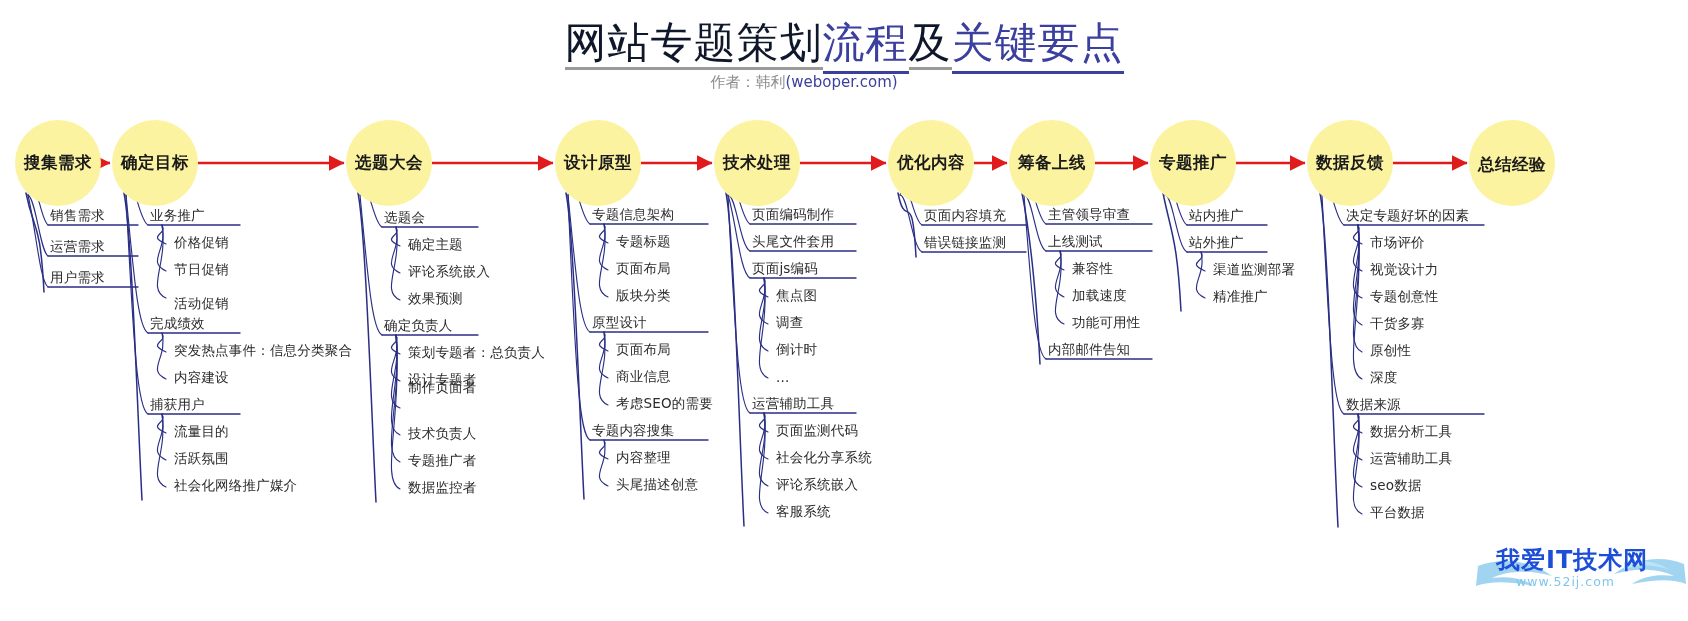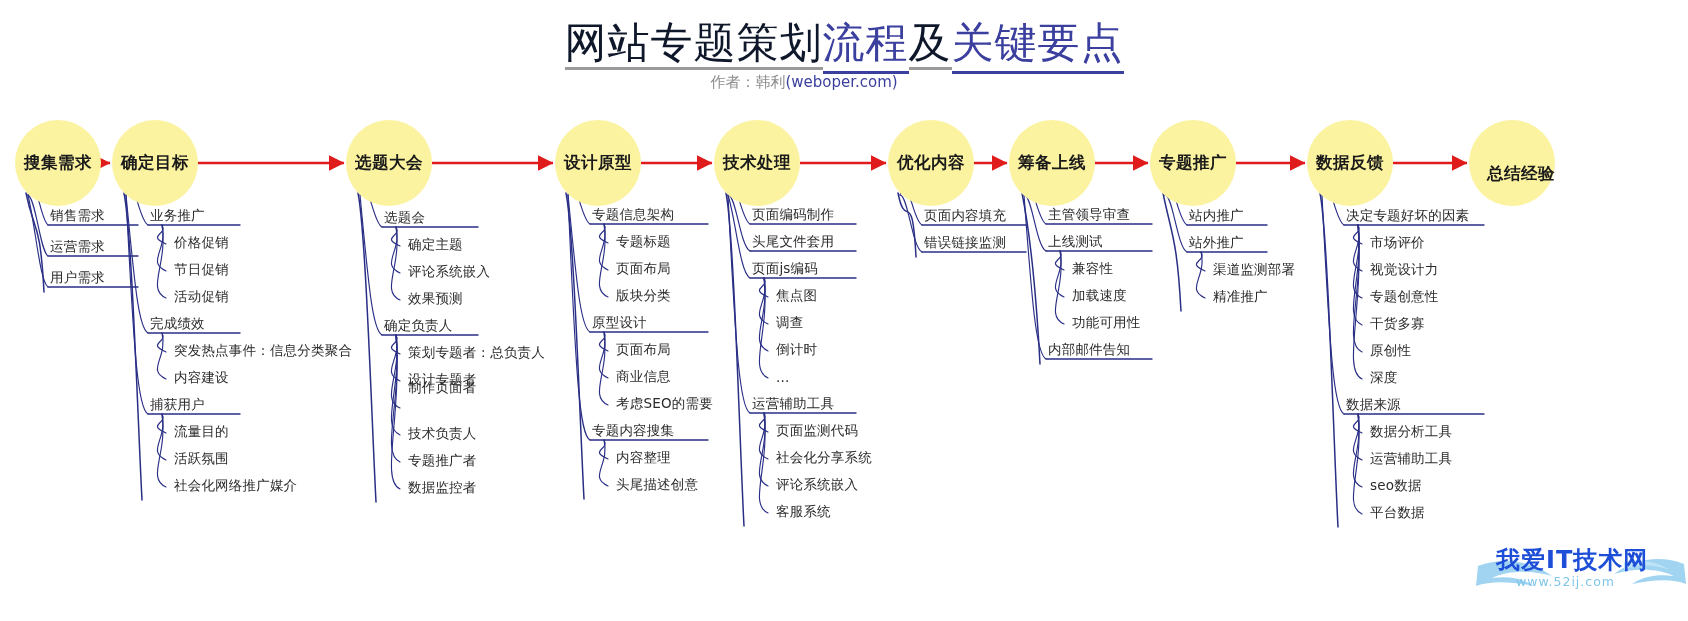--- a/index.html
+++ b/index.html
@@ -218,28 +218,28 @@
   <div id="labels-layer">
       <div class="node-label" style="left: 58px; top: 163px;">搜集需求</div>
       <div class="node-label" style="left: 155px; top: 163px;">确定目标</div>
       <div class="node-label" style="left: 389px; top: 163px;">选题大会</div>
       <div class="node-label" style="left: 598px; top: 163px;">设计原型</div>
       <div class="node-label" style="left: 757px; top: 163px;">技术处理</div>
       <div class="node-label" style="left: 931px; top: 163px;">优化内容</div>
       <div class="node-label" style="left: 1052px; top: 163px;">筹备上线</div>
       <div class="node-label" style="left: 1193px; top: 163px;">专题推广</div>
       <div class="node-label" style="left: 1350px; top: 163px;">数据反馈</div>
-      <div class="node-label" style="left: 1512px; top: 174px; margin-left: 9px;">总结经验</div>
+      <div class="node-label" style="left: 1512px; top: 165px;">总结经验</div>
       <div class="lbl1" style="left: 50px; top: 216px;">销售需求</div>
       <div class="lbl1" style="left: 50px; top: 247px;">运营需求</div>
       <div class="lbl1" style="left: 50px; top: 278px;">用户需求</div>
       <div class="lbl1" style="left: 150px; top: 216px;">业务推广</div>
       <div class="lbl2" style="left: 174px; top: 243px;">价格促销</div>
       <div class="lbl2" style="left: 174px; top: 270px;">节日促销</div>
-      <div class="lbl2" style="left: 174px; top: 297px;">活动促销</div>
+      <div class="lbl2" style="left: 174px; top: 304px;">活动促销</div>
       <div class="lbl1" style="left: 150px; top: 324px;">完成绩效</div>
       <div class="lbl2" style="left: 174px; top: 351px;">突发热点事件：信息分类聚合</div>
       <div class="lbl2" style="left: 174px; top: 378px;">内容建设</div>
       <div class="lbl1" style="left: 150px; top: 405px;">捕获用户</div>
       <div class="lbl2" style="left: 174px; top: 432px; text-align: right;">流量目的</div>
       <div class="lbl2" style="left: 174px; top: 459px;">活跃氛围</div>
       <div class="lbl2" style="left: 174px; top: 486px;">社会化网络推广媒介</div>
       <div class="lbl1" style="left: 384px; top: 218px;">选题会</div>
       <div class="lbl2" style="left: 408px; top: 245px;">确定主题</div>
       <div class="lbl2" style="left: 408px; top: 272px;">评论系统嵌入</div>

